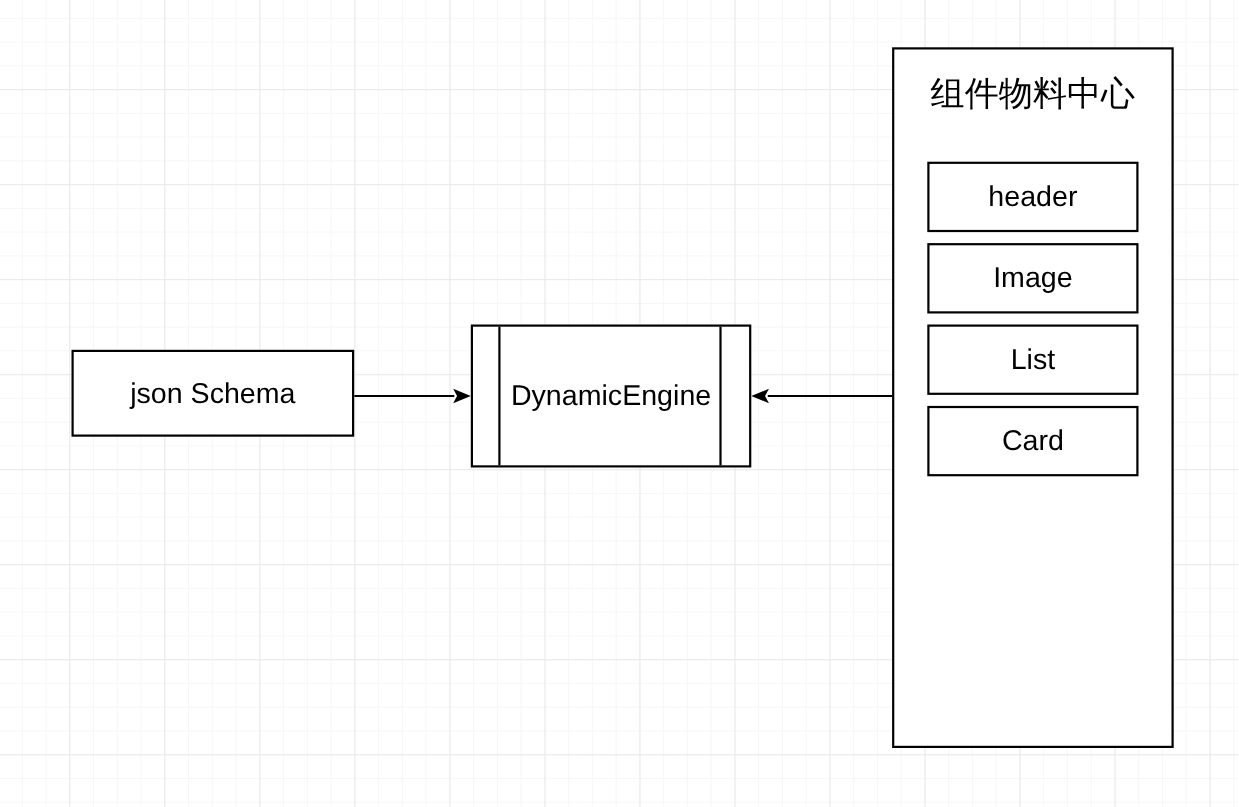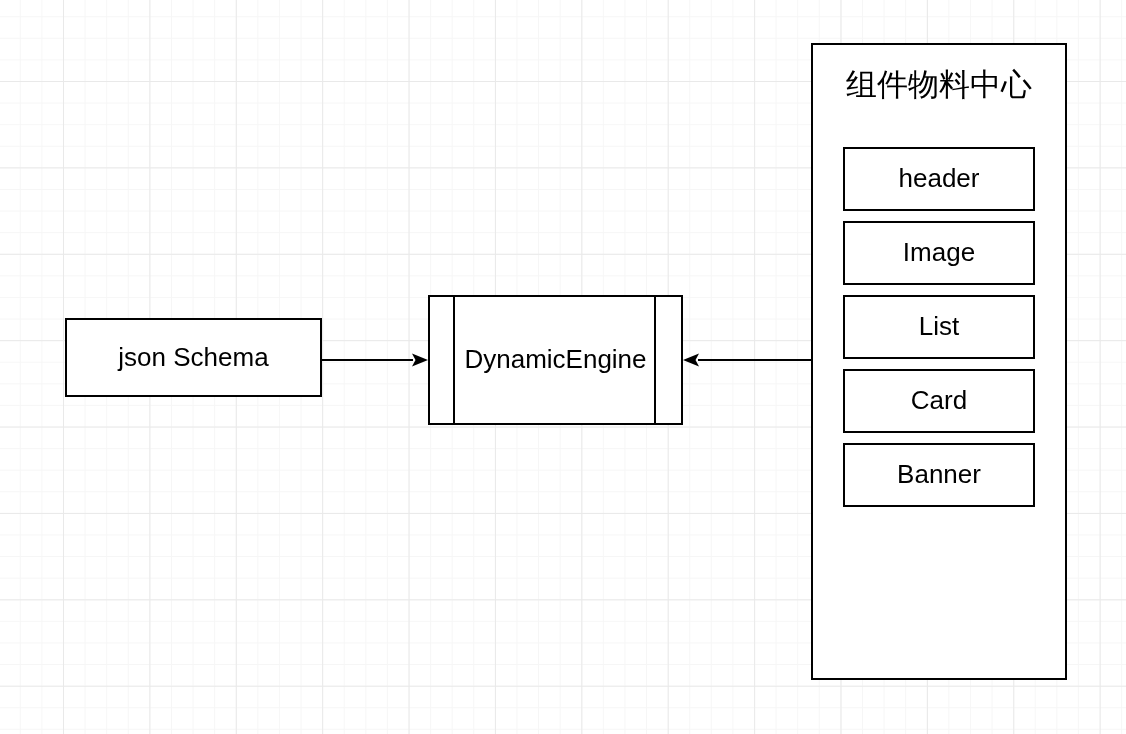--- a/index.html
+++ b/index.html
@@ -128,19 +128,16 @@
       </div>
       <div class="node component">
         <span>Image</span>
       </div>
       <div class="node component">
         <span>List</span>
       </div>
       <div class="node component">
         <span>Card</span>
       </div>
-      <div class="node component">
-        <span>Banner</span>
-      </div>
     </div>
   </div>
 
 </div>
 
 </body></html>

